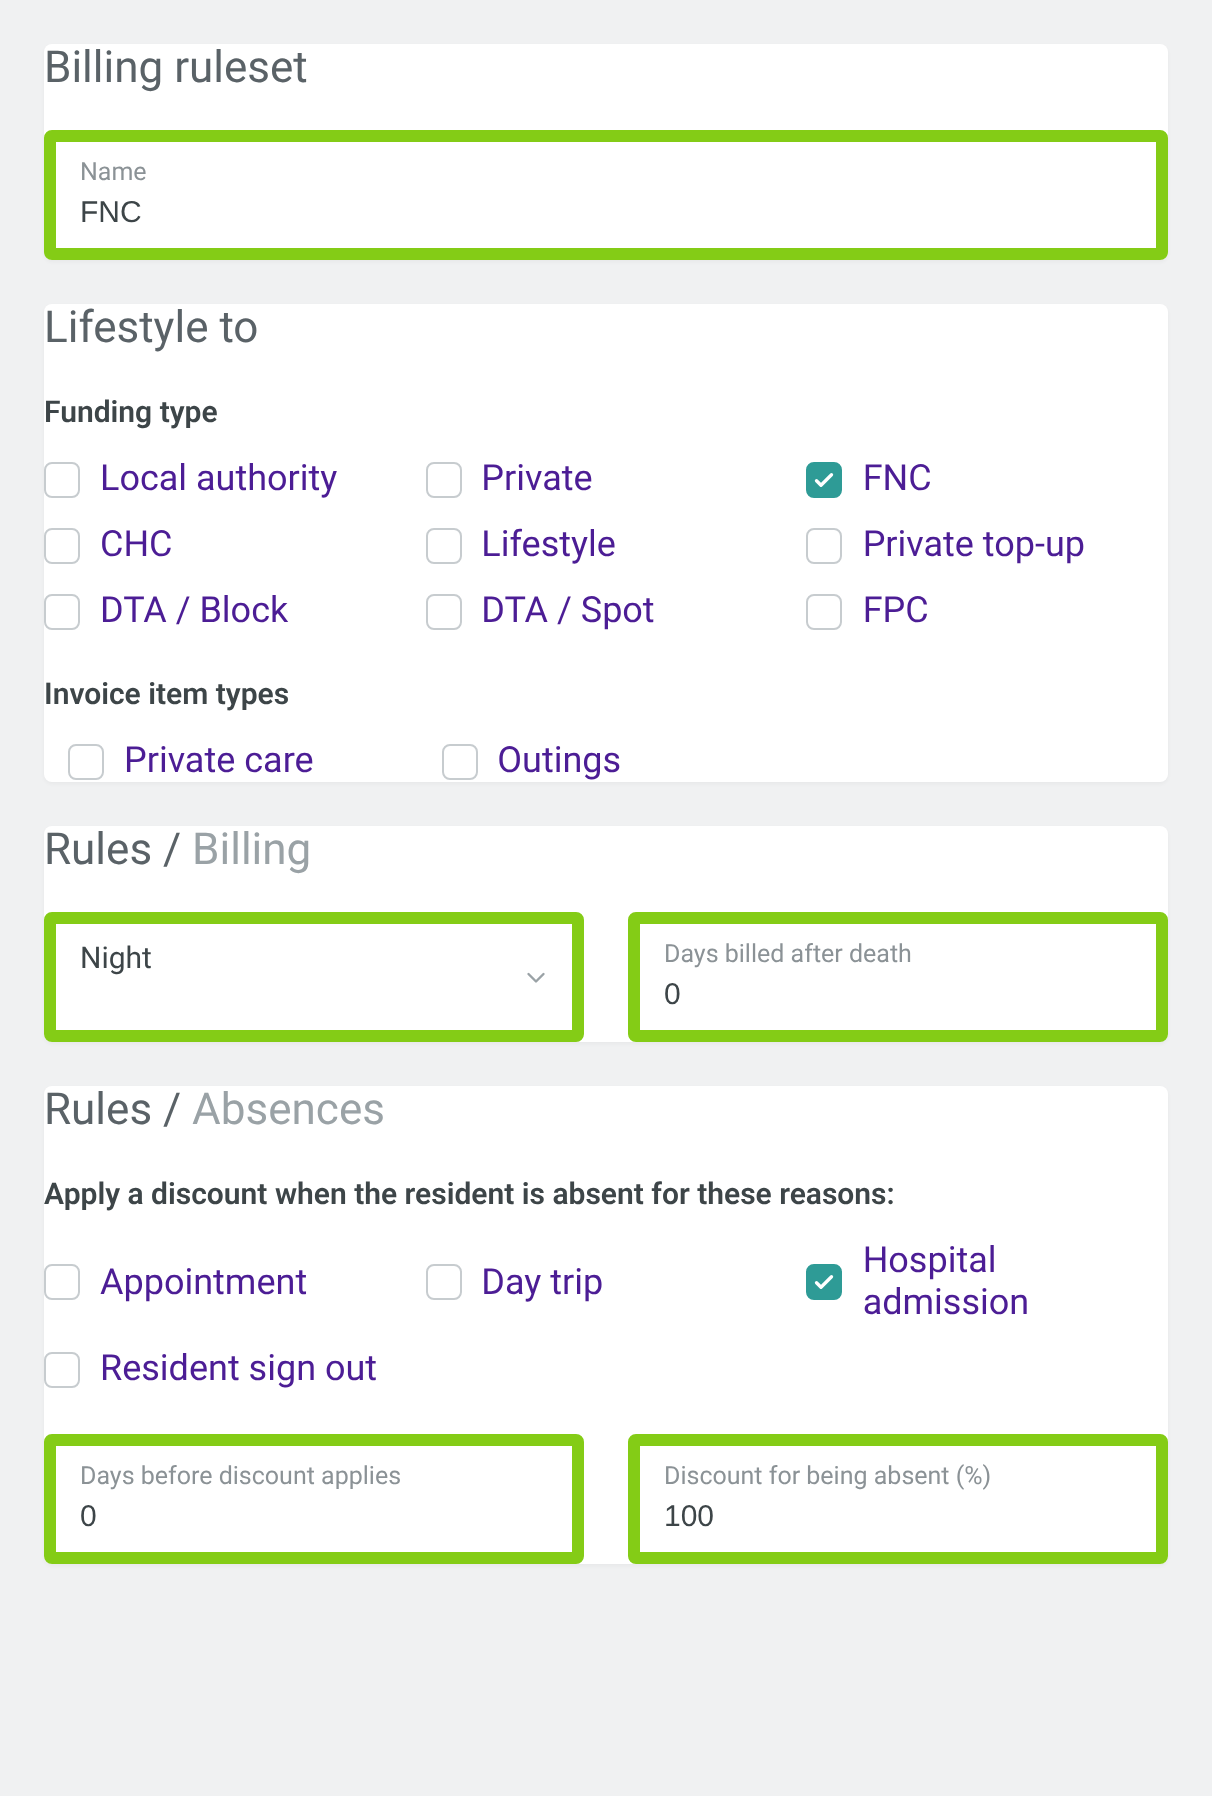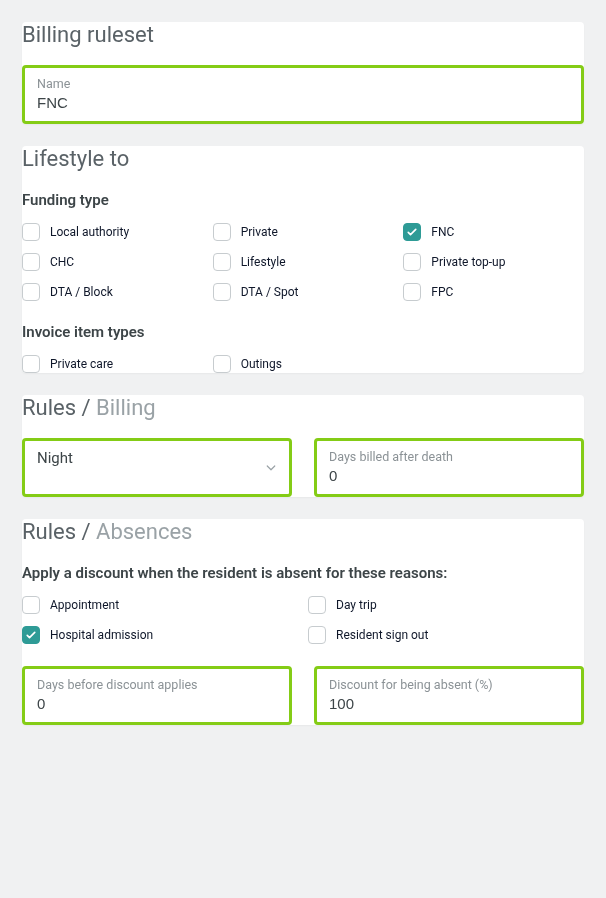--- a/index.html
+++ b/index.html
@@ -29,21 +29,21 @@
       color: #5a6267;
       margin-bottom: 18px;
     }
 
     .card-title .muted {
       color: #9aa2a6;
     }
 
     .field-group {
       position: relative;
-      border: 3px solid #84cc16;
+      border: 6px solid #84cc16;
       border-radius: 4px;
       padding: 8px 12px 9px 12px;
       background: #fff;
     }
 
     .field-group .floating-label {
       font-size: 12.5px;
       color: #8b9296;
       display: block;
       margin-bottom: 2px;
@@ -69,35 +69,36 @@
 
     .check-grid-3 {
       display: grid;
       grid-template-columns: repeat(3, 1fr);
       gap: 12px 10px;
       margin-bottom: 22px;
     }
 
     .check-grid-2 {
       display: grid;
-      grid-template-columns: repeat(2, 1fr);
+      grid-template-columns: repeat(3, 1fr);
       gap: 12px 10px;
       margin-bottom: 22px;
     }
 
     .check-grid-3.last, .check-grid-2.last {
       margin-bottom: 0;
+      margin-left: 12px;
     }
 
     .check-item {
       display: flex;
       align-items: center;
       gap: 10px;
-      font-size: 12px;
-      color: #0f172a;
+      font-size: 18px;
+      color: #4c1d95;
       cursor: pointer;
     }
 
     .checkboxv {
       width: 18px;
       height: 18px;
       border: 1.5px solid #c7cccf;
       border-radius: 4px;
       background: #fff;
       flex-shrink: 0;

